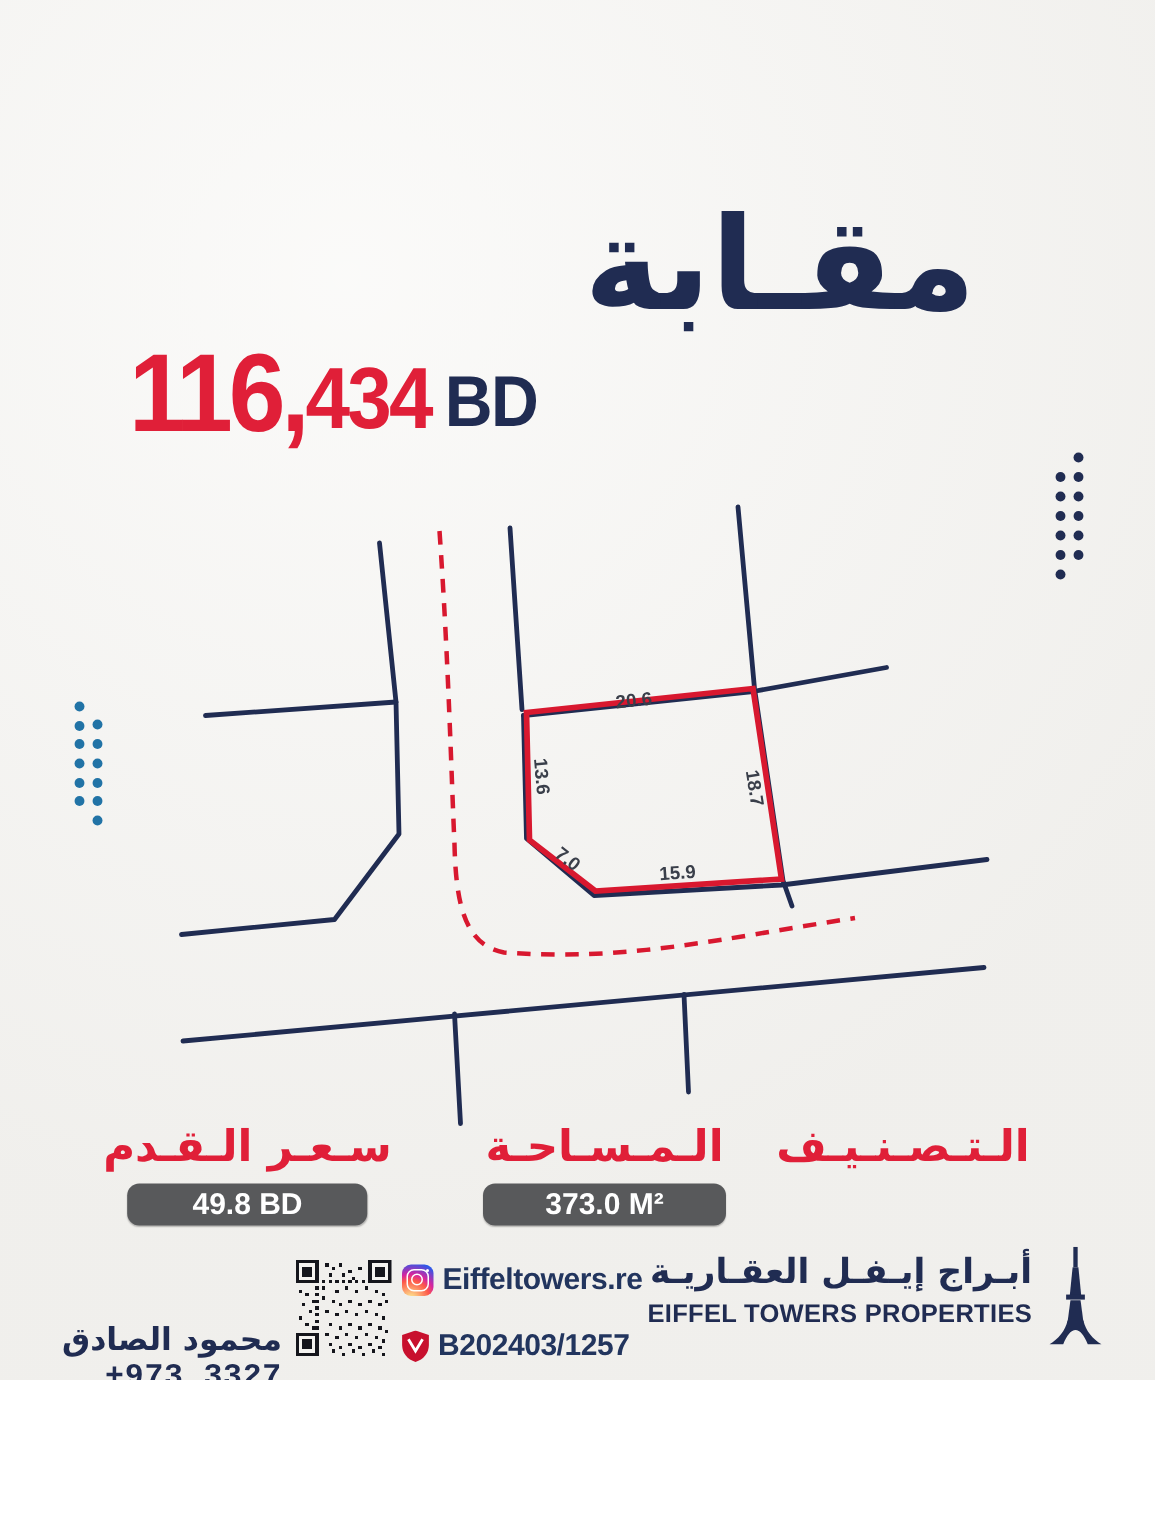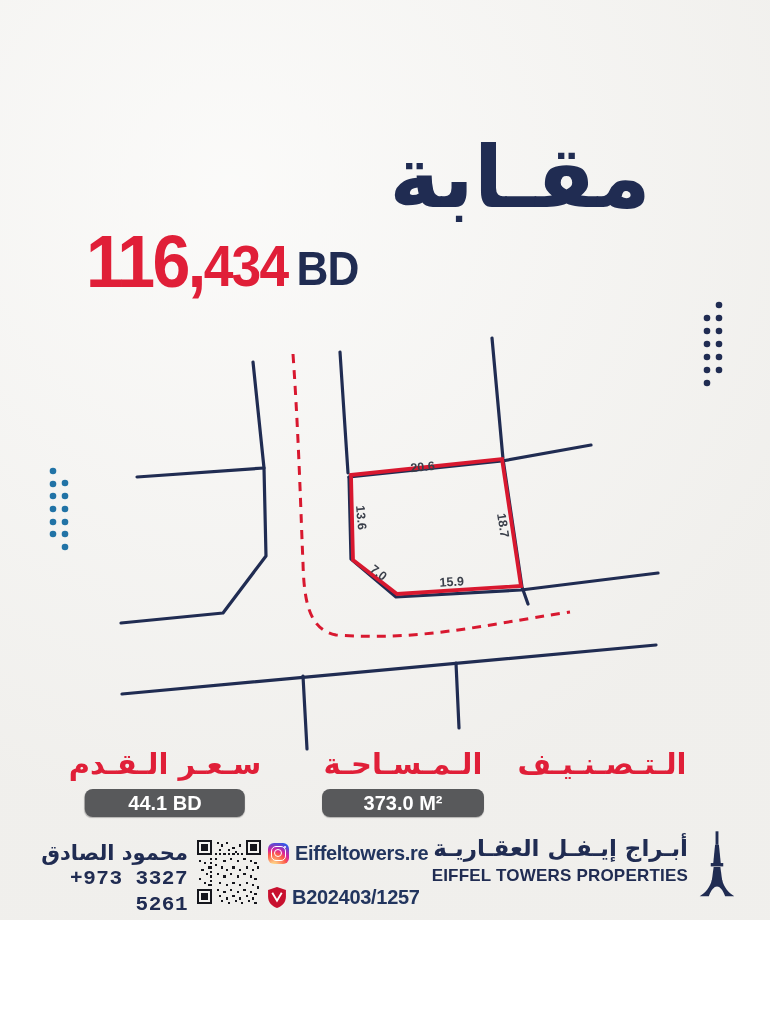--- a/index.html
+++ b/index.html
@@ -31,21 +31,21 @@
   .detail-label{color:#e01f38;font-weight:bold;font-size:29px;line-height:36px;direction:rtl;white-space:nowrap;}
   .detail-pill{
     margin:7px auto 0;background:#58595b;border-radius:8px;height:28px;line-height:28px;
     color:#fff;font-weight:bold;text-align:center;box-shadow:0 1px 1px rgba(0,0,0,.25);
   }
   .pill-lat{font-family:"Liberation Sans", sans-serif;font-size:20px;}
   .pill-ar{font-size:17px;direction:rtl;}
   .w1{width:157px;} .w2{width:162px;} .w3{width:160px;}
   .c-class{left:602px;} .c-area{left:403px;} .c-price{left:165px;}
   
-  .agent{position:absolute;left:30px;top:840px;width:158px;text-align:right;color:#202c52;}
+  .agent{position:absolute;left:30px;top:880px;width:158px;text-align:right;color:#202c52;}
   .agent-name{font-size:21px;font-weight:bold;direction:rtl;line-height:26px;}
   .agent-phone{font-family:Liberation Mono, monospace;font-size:21px;font-weight:800;line-height:26px;letter-spacing:.5px;}
   .qr{position:absolute;left:197px;top:840px;width:64px;height:64px;}
   .social{position:absolute;left:268px;top:840px;}
   .social-row{display:flex;align-items:center;height:26px;}
   .social-txt{font-family:"Liberation Sans", sans-serif;font-size:20px;font-weight:700;color:#22355e;margin-left:6px;letter-spacing:-.3px;}
   .ig{position:relative;display:inline-block;width:21px;height:21px;border-radius:6px;
      background:radial-gradient(circle at 28% 110%, #fdf497 0%, #fd5949 45%, #d6249f 60%, #285AEB 90%);}
   .ig-frame{position:absolute;inset:3px;border:1.6px solid #fff;border-radius:5px;}
   .ig-lens{position:absolute;left:6.2px;top:6.2px;width:6px;height:6px;border:1.6px solid #fff;border-radius:50%;}
@@ -128,21 +128,21 @@
 
   <div class="detail-col c-class">
     <div class="detail-label">الـتـصـنـيـف</div>
   </div>
   <div class="detail-col c-area">
     <div class="detail-label">الـمـسـاحـة</div>
     <div class="detail-pill pill-lat w2">373.0 M²</div>
   </div>
   <div class="detail-col c-price">
     <div class="detail-label">سـعـر الـقـدم</div>
-    <div class="detail-pill pill-lat w3">44.1 BD</div>
+    <div class="detail-pill pill-lat w3">49.8 BD</div>
   </div>
 
   <div class="agent">
     <div class="agent-name">محمود الصادق</div>
     <div class="agent-phone">+973 3327 5261</div>
   </div>
 
   <svg class="qr" viewBox="0 0 29 29" shape-rendering="crispEdges" xmlns="http://www.w3.org/2000/svg">
     <g fill="#15161c">
       <rect x="0" y="0" width="7" height="7"></rect>

